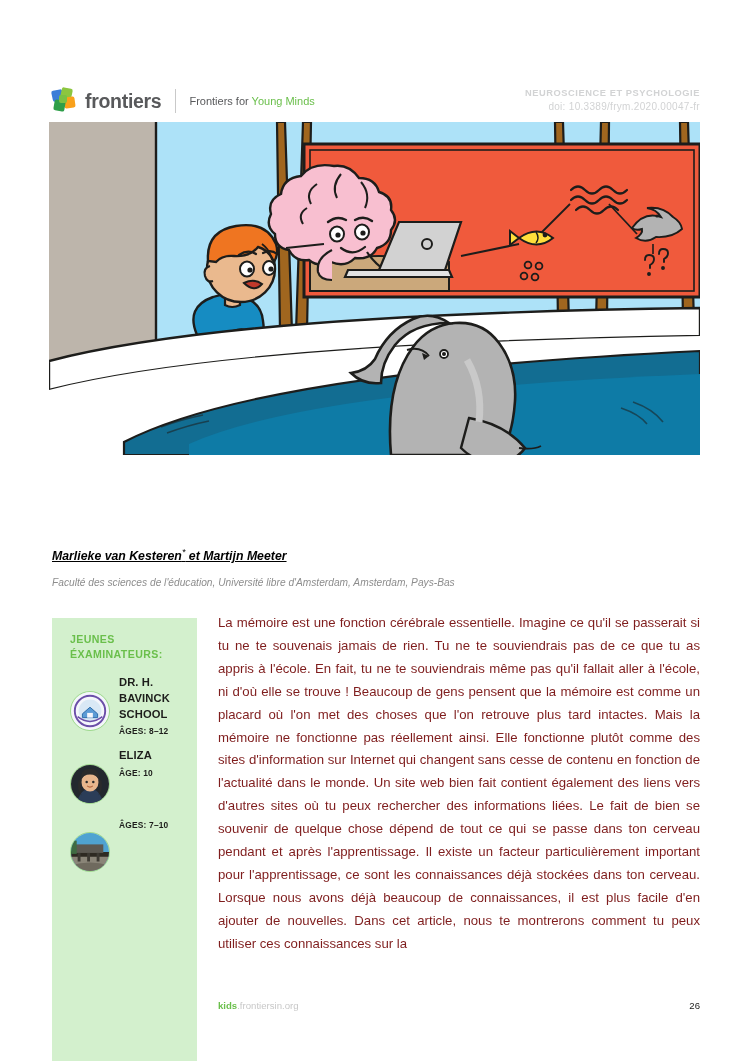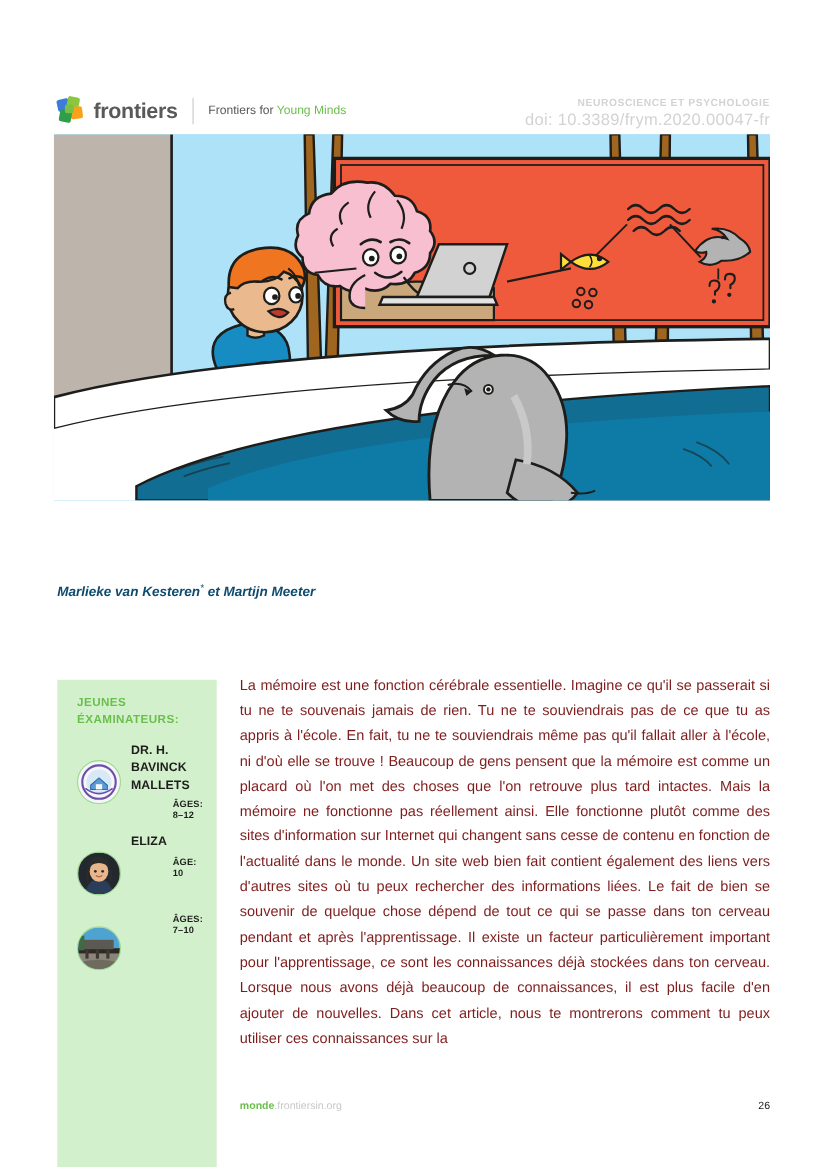--- a/index.html
+++ b/index.html
@@ -33,41 +33,41 @@
   .brand-tag { font-size: 11px; color: #58595b; }
   .brand-tag .hl { color: #6abf4b; }
 
   .header-right {
     position: absolute; right: 0; top: 4px; text-align: right;
   }
   .journal-cat {
     font-size: 9.3px; color: #d2d3d4; letter-spacing: 0.55px; font-weight: bold; padding-left: 19px;
   }
   .journal-doi {
-    font-size: 15px; color: #d2d3d4; letter-spacing: 0.3px; margin-top: 3px;
+    font-size: 10px; color: #d2d3d4; letter-spacing: 0.3px; margin-top: 3px;
   }
 
   
   .hero {
     position: absolute; left: 49px; top: 122px; width: 651px; height: 333px;
     overflow: hidden; background: #ade2f8;
   }
   .hero svg { display: block; width: 651px; height: 333px; }
 
   
   .title {
     position: absolute; left: 52px; top: 480px; width: 600px;
     font-size: 22.5px; font-weight: bold; line-height: 1.23;
     color: #58b960; letter-spacing: -0.1px;
   }
 
   
   .authors {
-    position: absolute; left: 52px; top: 529px; width: 640px;
-    font-size: 12.3px; font-weight: bold; font-style: italic; color: #0c4a6e;
+    position: absolute; left: 52px; top: 547px; width: 640px;
+    font-size: 12.3px; font-weight: bold; font-style: italic; color: #000000; text-decoration: underline;
   }
   .authors sup { font-size: 9px; font-weight: normal; }
   .affiliation {
     position: absolute; left: 52px; top: 577px; width: 640px;
     font-size: 10.2px; font-style: italic; color: #8d8d8d;
   }
 
   
   .sidebar {
     position: absolute; left: 52px; top: 618px; width: 145px; height: 487px;
@@ -85,21 +85,20 @@
   }
   .rev-av svg { display:block; width: 100%; height: 100%; }
   .rev-info { margin-left: 9px; }
   .rev-name {
     font-size: 11.2px; font-weight: bold; color: #1d1d1b; line-height: 1.42;
     letter-spacing: 0.1px;
   }
   .rev-age {
     font-size: 8.4px; font-weight: bold; color: #1d1d1b; margin-top: 4px;
     letter-spacing: 0.2px;
-    margin-left: 38px;
   }
 
   
   .body-text {
     position: absolute; left: 218px; top: 612px; width: 482px;
     font-size: 13.2px; line-height: 1.735; color: #7f1d1d;
     text-align: justify; text-justify: inter-word;
   }
 
   
@@ -279,37 +278,38 @@
         <path d="M420 296 q36 6 56 30 q-8 12 -26 14 q-22 2 -38 -14 Z" fill="#b3b3b3" stroke="#1d1d1b" stroke-width="2.4"></path>
         <path d="M470 326 q14 2 22 -2" fill="none" stroke="#1d1d1b" stroke-width="1.8"></path>
 
         <path d="M418 238 q16 28 12 62" fill="none" stroke="#c9c9c9" stroke-width="7"></path>
       </g>
     </svg>
   </div>
 
 
   <div class="authors"><span>Marlieke van Kesteren</span><sup>*</sup><span> et Martijn Meeter</span></div>
+  <div class="affiliation">Faculté des sciences de l'éducation, Université libre d'Amsterdam, Amsterdam, Pays-Bas</div>
 
   <aside class="sidebar">
     <div class="sb-title">JEUNES ÉXAMINATEURS:</div>
 
     <div class="reviewer">
       <div class="rev-av">
         <svg viewBox="0 0 40 40" xmlns="http://www.w3.org/2000/svg">
           <circle cx="20" cy="20" r="20" fill="#f4f6fb"></circle>
           <circle cx="20" cy="20" r="16" fill="none" stroke="#6b4fa8" stroke-width="2"></circle>
           <circle cx="20" cy="20" r="12" fill="#d9e8f5"></circle>
           <path d="M12 23 L20 16 L28 23 L28 27 L12 27 Z" fill="#5b9bd5" stroke="#2a6aa8" stroke-width="1"></path>
           <rect x="17" y="22" width="6" height="5" fill="#f4f6fb"></rect>
           <path d="M7 26 q13 10 26 0" fill="none" stroke="#6b4fa8" stroke-width="1.6"></path>
         </svg>
       </div>
       <div class="rev-info">
-        <div class="rev-name">DR. H. BAVINCK MALLETS</div>
+        <div class="rev-name">DR. H. BAVINCK SCHOOL</div>
         <div class="rev-age">ÂGES: 8–12</div>
       </div>
     </div>
 
     <div class="reviewer">
       <div class="rev-av">
         <svg viewBox="0 0 40 40" xmlns="http://www.w3.org/2000/svg">
           <rect width="40" height="40" fill="#23282e"></rect>
           <path d="M6 40 q4 -15 14 -15 q10 0 14 15 Z" fill="#2b3d58"></path>
           <ellipse cx="20" cy="18" rx="9" ry="10" fill="#e8b68d"></ellipse>
@@ -343,16 +343,16 @@
       </div>
       <div class="rev-info">
         <div class="rev-age">ÂGES: 7–10</div>
       </div>
     </div>
   </aside>
 
   <div class="body-text">La mémoire est une fonction cérébrale essentielle. Imagine ce qu'il se passerait si tu ne te souvenais jamais de rien. Tu ne te souviendrais pas de ce que tu as appris à l'école. En fait, tu ne te souviendrais même pas qu'il fallait aller à l'école, ni d'où elle se trouve ! Beaucoup de gens pensent que la mémoire est comme un placard où l'on met des choses que l'on retrouve plus tard intactes. Mais la mémoire ne fonctionne pas réellement ainsi. Elle fonctionne plutôt comme des sites d'information sur Internet qui changent sans cesse de contenu en fonction de l'actualité dans le monde. Un site web bien fait contient également des liens vers d'autres sites où tu peux rechercher des informations liées. Le fait de bien se souvenir de quelque chose dépend de tout ce qui se passe dans ton cerveau pendant et après l'apprentissage. Il existe un facteur particulièrement important pour l'apprentissage, ce sont les connaissances déjà stockées dans ton cerveau. Lorsque nous avons déjà beaucoup de connaissances, il est plus facile d'en ajouter de nouvelles. Dans cet article, nous te montrerons comment tu peux utiliser ces connaissances sur la</div>
 
   <div class="footer-rule"></div>
-  <div class="footer-left"><b>monde</b><span>.frontiersin.org</span></div>
+  <div class="footer-left"><b>kids</b><span>.frontiersin.org</span></div>
   <div class="footer-right">26</div>
 
 </div>
 
 </body></html>

